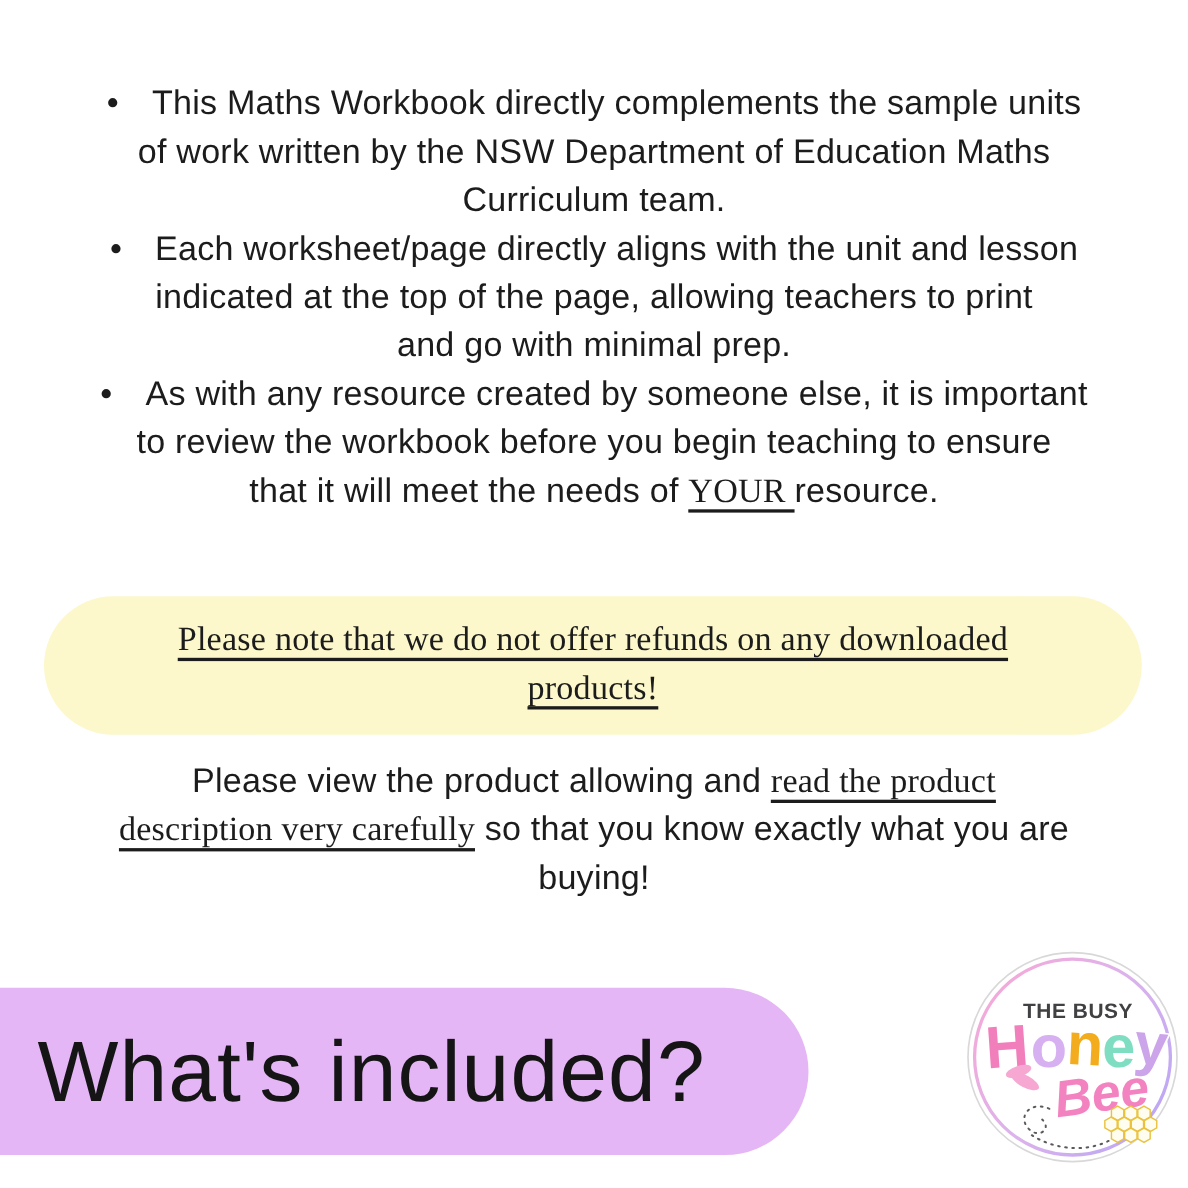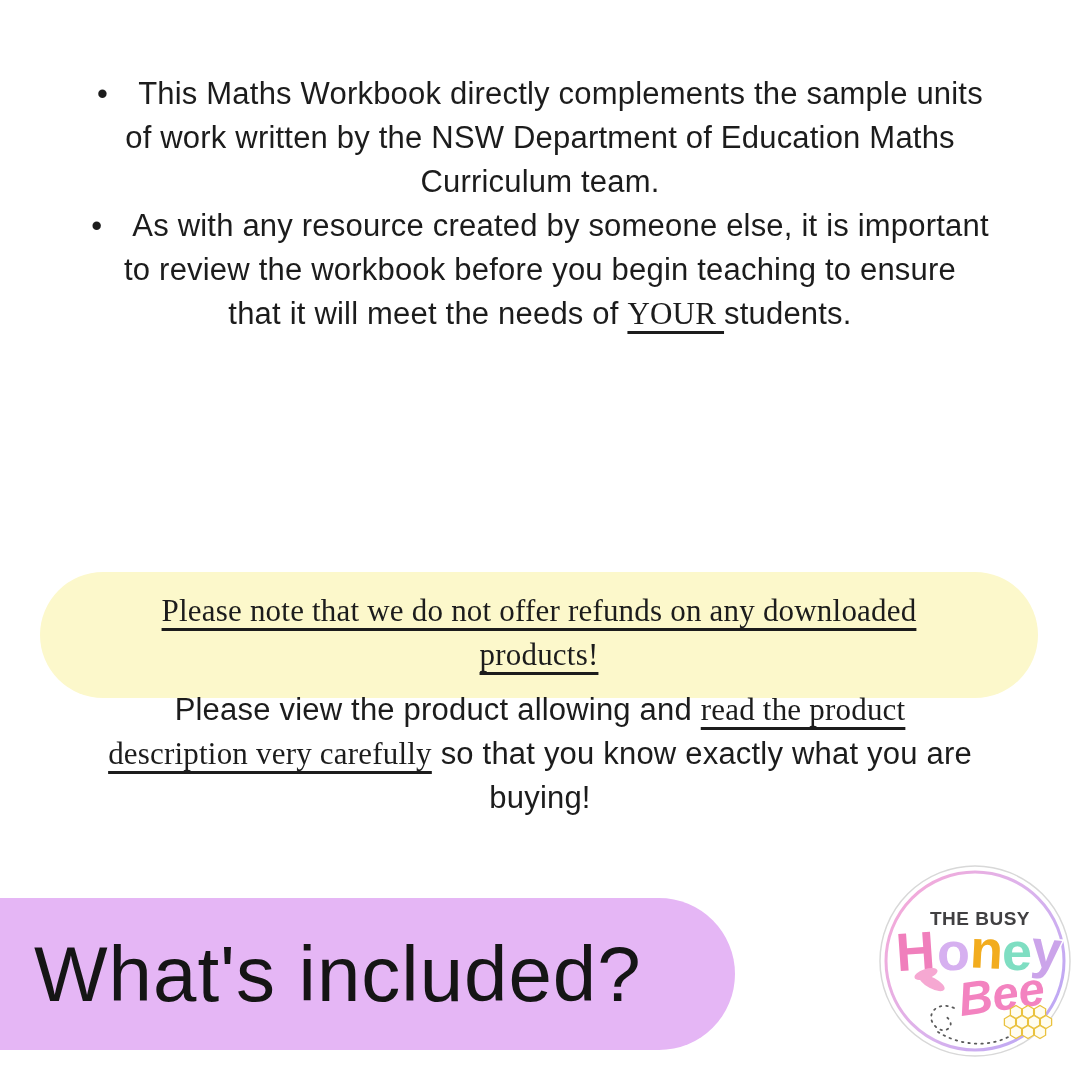--- a/index.html
+++ b/index.html
@@ -15,21 +15,21 @@
   }
   .dot{padding-right:30px;}
   .u{
     text-decoration:underline;
     text-decoration-thickness:2.5px;
     text-underline-offset:7px;
     font-family:Liberation Serif, serif;
   }
   
   .notice{
-    position:absolute;top:572px;left:40px;width:998px;height:126px;
+    position:absolute;top:542px;left:40px;width:998px;height:126px;
     background:#fcf8cb;border-radius:63px;box-sizing:border-box;
     text-align:center;font-size:31px;line-height:44px;padding:17px 30px 0;
     white-space:pre-line;letter-spacing:.2px;
   }
   
   .preview{
     position:absolute;top:688px;left:30px;width:1020px;
     text-align:center;font-size:31px;line-height:44px;white-space:pre-line;
     letter-spacing:.2px;
   }
@@ -48,23 +48,26 @@
 </style>
 </head>
 <body>
 
 <div class="canvas">
 
   <div class="bullets">
     <div class="bullet"><span class="dot">•</span><span>This Maths Workbook directly complements the sample units
 of work written by the NSW Department of Education Maths
 Curriculum team.</span></div>
+    <div class="bullet"><span class="dot">•</span><span>Each worksheet/page directly aligns with the unit and lesson
+indicated at the top of the page, allowing teachers to print
+and go with minimal prep.</span></div>
     <div class="bullet"><span class="dot">•</span><span>As with any resource created by someone else, it is important
 to review the workbook before you begin teaching to ensure
-that it will meet the needs of </span><span class="u">YOUR </span><span>students.</span></div>
+that it will meet the needs of </span><span class="u">YOUR </span><span>resource.</span></div>
   </div>
 
   <div class="notice"><span class="u">Please note that we do not offer refunds on any downloaded
 products!</span></div>
 
   <div class="preview"><span>Please view the product allowing and </span><span class="u">read the product
 description very carefully</span><span> so that you know exactly what you are
 buying!</span></div>
 
   <div class="footer-band">

